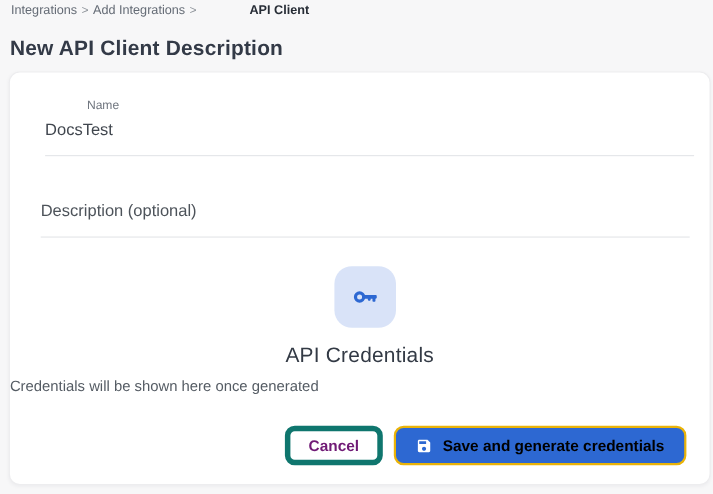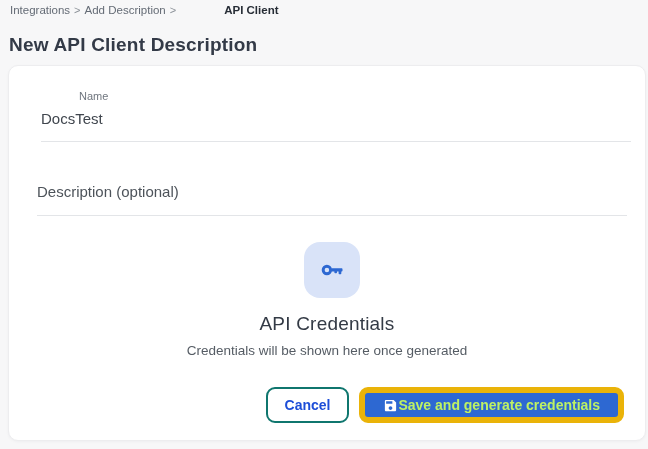--- a/index.html
+++ b/index.html
@@ -100,21 +100,21 @@
     text-align: center;
     font-size: 19px;
     font-weight: 400;
     color: #333a45;
     letter-spacing: 0.2px;
   }
   .cred-subtitle {
     position: absolute;
     left: 0; top: 277px;
     width: 100%;
-    text-align: center;
+    text-align: left;
     font-size: 13.5px;
     color: #555c64;
   }
 
   
   .actions {
     position: absolute;
     right: 21px; top: 321px;
     display: flex; align-items: center; gap: 10px;
   }
@@ -122,39 +122,40 @@
     height: 36px;
     border-radius: 9px;
     font-family: "Liberation Sans", sans-serif;
     font-size: 14px;
     font-weight: 700;
     display: flex; align-items: center; justify-content: center;
     cursor: pointer;
   }
   .btn-cancel {
     background: #ffffff;
-    border: 2px solid #0f766e;
-    color: #1d4ed8;
+    border: 5px solid #0f766e;
+    color: #701a75;
     padding: 0 17px;
   }
   .btn-save {
     background: #2d68d2;
-    border: 6px solid #eab308;
-    color: #bef264;
+    border: 2px solid #eab308;
+    color: #000000;
     padding: 0 18px;
+    gap: 9px;
   }
   .btn-save svg { flex: 0 0 auto; }
 </style>
 </head>
 <body>
 
 <nav class="breadcrumb">
   <span class="crumb">Integrations</span>
   <span class="crumb-sep">&gt;</span>
-  <span class="crumb">Add Description</span>
+  <span class="crumb">Add Integrations</span>
   <span class="crumb-sep">&gt;</span>
   <span class="crumb-current">API Client</span>
 </nav>
 
 <h1 class="page-title">New API Client Description</h1>
 
 <section class="card">
 
   <label class="name-label">Name</label>
   <input class="name-input" type="text" value="DocsTest" style="">

